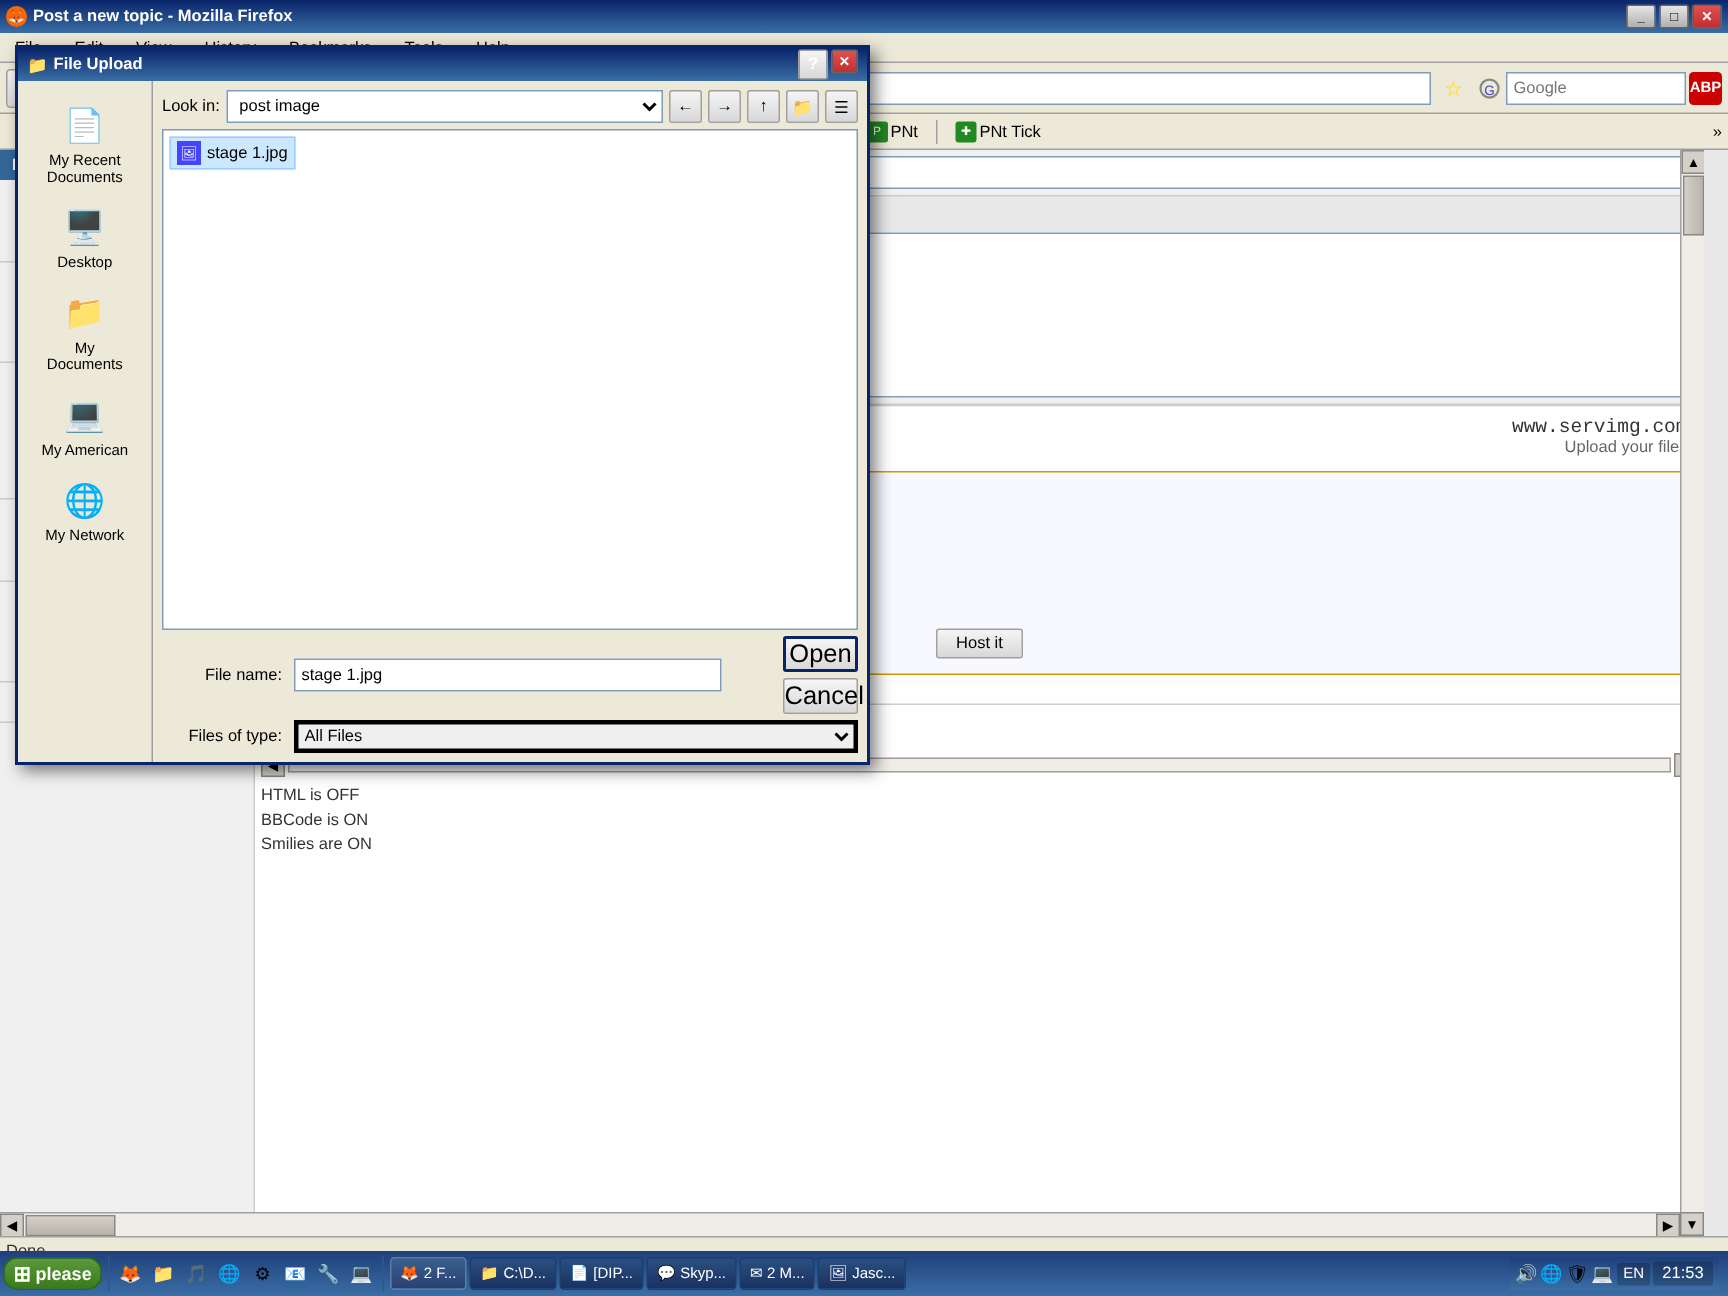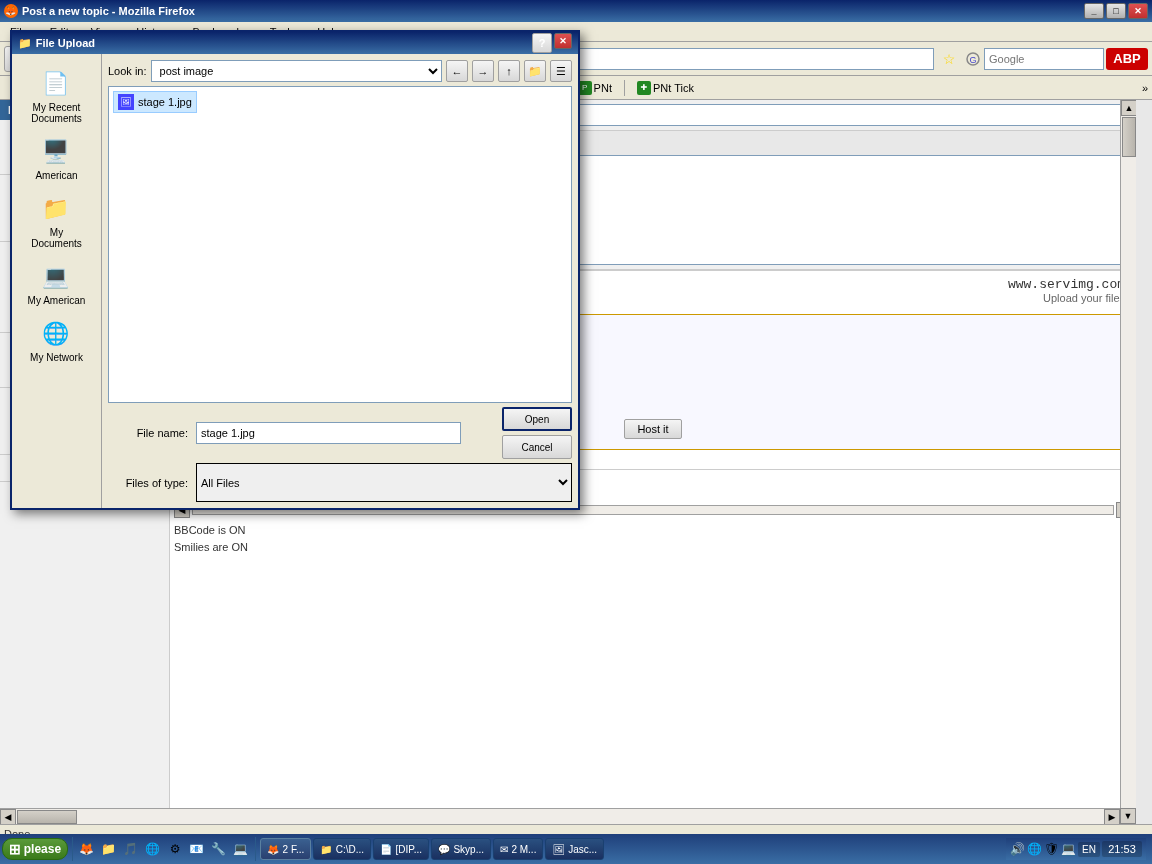--- a/index.html
+++ b/index.html
@@ -130,25 +130,25 @@
       border: 1px solid #7f9db9;
       padding: 0 4px;
       font-size: 11px;
     }
     .star-btn {
       width: 22px; height: 22px;
       display: flex; align-items: center; justify-content: center;
       font-size: 14px; color: #ffd700;
     }
     .abp-btn {
-      width: 42px; height: 22px;
+      width: 22px; height: 22px;
       background: #cc0000;
       border-radius: 3px;
       display: flex; align-items: center; justify-content: center;
-      color: white; font-size: 13px; font-weight: bold;
+      color: white; font-size: 10px; font-weight: bold;
     }
 
     
     .bookmarks-bar {
       background: #ece9d8;
       height: 24px;
       display: flex;
       align-items: center;
       padding: 0 4px;
       gap: 4px;
@@ -611,36 +611,36 @@
     }
     .dialog-input {
       flex: 1;
       height: 22px;
       border: 1px solid #7f9db9;
       font-size: 11px;
       padding: 0 4px;
     }
     .dialog-select {
       flex: 1;
-      height: 39px;
-      border: 1px solid #000000;
+      height: 22px;
+      border: 3px solid #000000;
       font-size: 11px;
     }
     .dialog-action-btns {
       display: flex;
       flex-direction: column;
       gap: 4px;
       margin-left: 8px;
     }
     .dialog-open-btn, .dialog-cancel-btn {
-      width: 70px;
+      width: 50px;
       height: 24px;
       background: linear-gradient(to bottom, #f5f5f5, #d8d8d8);
       border: 1px solid #a0a0a0;
-      font-size: 10px;
+      font-size: 17px;
       cursor: pointer;
       border-radius: 2px;
       margin-left: 25px;
     }
     .dialog-open-btn { border: 2px solid #0a246a; }
 
     
     .status-bar {
       position: absolute;
       bottom: 22px;
@@ -1056,20 +1056,21 @@
             <div class="smiley">😠</div>
             <div class="smiley">😏</div>
             <div class="smiley">😄</div>
           </div>
           <div class="smilies-scrollbar">
             <div class="sm-scroll-btn">◀</div>
             <div class="sm-scroll-track"></div>
             <div class="sm-scroll-btn">▶</div>
           </div>
           <div class="html-status">
+            <div>HTML is OFF</div>
             <div>BBCode is ON</div>
             <div>Smilies are ON</div>
           </div>
         </div>
 
         <div class="scrollbar-right">
           <div class="scroll-btn">▲</div>
           <div class="scroll-thumb"></div>
           <div class="scroll-btn" style="position:absolute;bottom:0;right:0;">▼</div>
         </div>
@@ -1123,21 +1124,21 @@
 
   <div class="dialog-content">
 
     <div class="dialog-sidebar">
       <div class="dialog-loc-btn">
         <div class="dialog-loc-icon">📄</div>
         <span>My Recent Documents</span>
       </div>
       <div class="dialog-loc-btn">
         <div class="dialog-loc-icon">🖥️</div>
-        <span>American</span>
+        <span>Desktop</span>
       </div>
       <div class="dialog-loc-btn">
         <div class="dialog-loc-icon">📁</div>
         <span>My Documents</span>
       </div>
       <div class="dialog-loc-btn">
         <div class="dialog-loc-icon">💻</div>
         <span>My American</span>
       </div>
       <div class="dialog-loc-btn">

